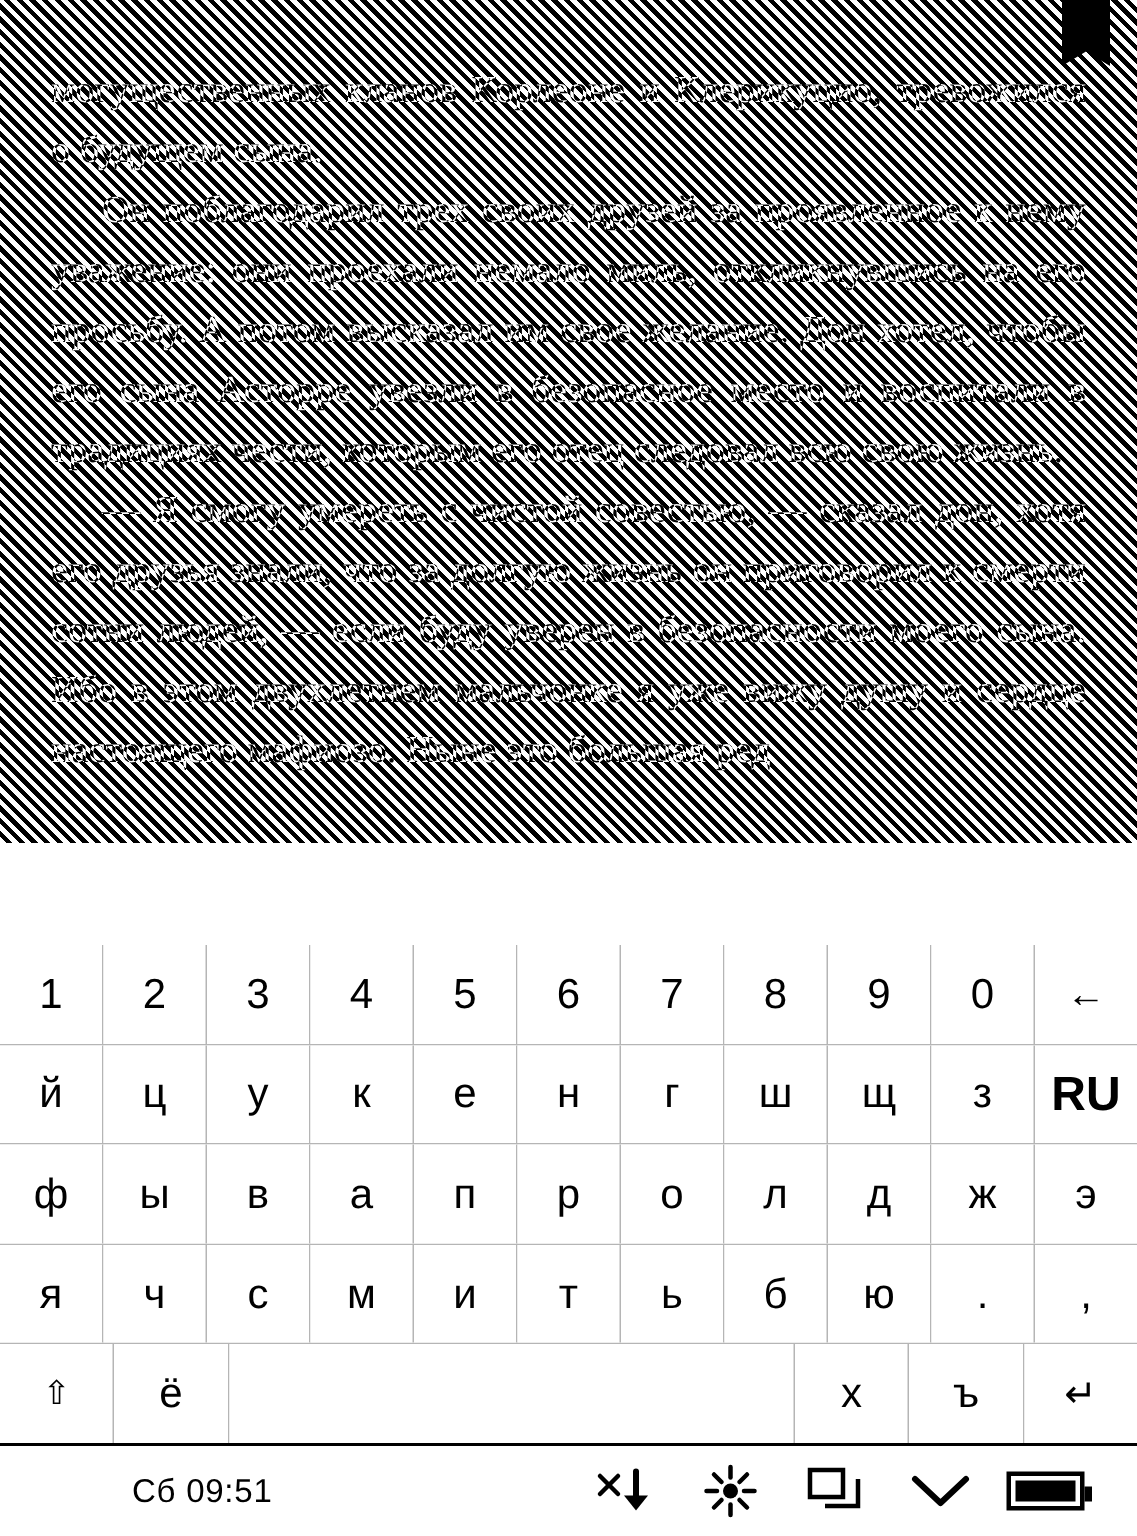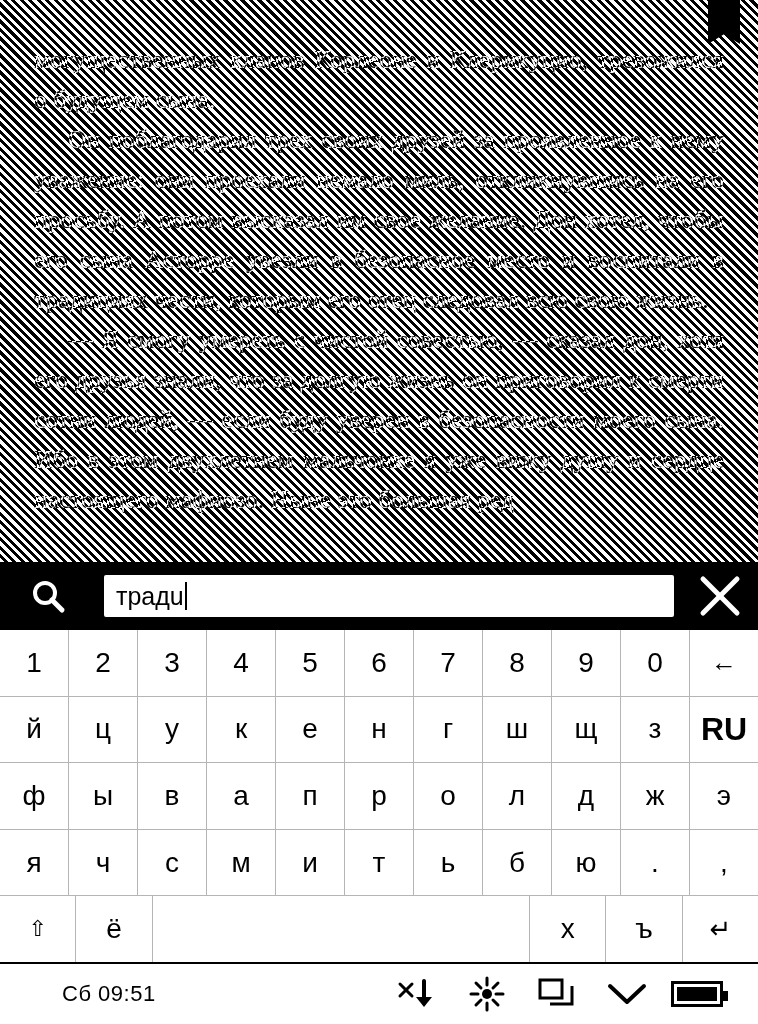--- a/index.html
+++ b/index.html
@@ -118,21 +118,21 @@
   
   .statusbar {
     position: absolute; top: 962px; left: 0; width: 758px; height: 62px;
     background: #fff;
     border-top: 2px solid #000;
     display: flex; align-items: center;
     font-family: "Liberation Sans", sans-serif;
     font-size: 22px;
     color: #000;
   }
-  .status-clock { padding-left: 62px; letter-spacing: 0.5px; }
+  .status-clock { padding-left: 88px; letter-spacing: 0.5px; }
   .status-spacer { flex: 1 1 auto; }
   .status-icon {
     width: 70px; height: 62px;
     display: flex; align-items: center; justify-content: center;
   }
   .status-icon.last { margin-right: 26px; }
   .battery {
     width: 52px; height: 26px;
     border: 3px solid #000;
     position: relative;
@@ -153,38 +153,20 @@
   <div class="reader">
     <div class="reader-text">
       <p>могущественных кланов Корлеоне и Клерикуцио, тревожился о будущем сына.</p>
       <p class="indent">Он поблагодарил трех своих друзей за проявленное к нему уважение: они проехали немало миль, откликнувшись на его просьбу. А потом высказал им свое желание. Дон хотел, чтобы его сына Асторре увезли в безопасное место и воспитали в традициях чести, которым его отец следовал всю свою жизнь.</p>
       <p class="indent">— Я смогу умереть с чистой совестью, — сказал дон, хотя его друзья знали, что за долгую жизнь он приговорил к смерти сотни людей, — если буду уверен в безопасности моего сына. Ибо в этом двухлетнем мальчонке я уже вижу душу и сердце настоящего мафиозо. Ныне это большая ред</p>
     </div>
     <div class="reader-hatch"></div>
     <div class="bookmark"></div>
   </div>
 
-  <div class="searchbar">
-    <div class="search-icon-wrap">
-      <svg class="search-icon" width="40" height="40" viewBox="0 0 40 40" aria-hidden="true">
-        <circle cx="17" cy="17" r="10" fill="none" stroke="#ffffff" stroke-width="4"></circle>
-        <line x1="24" y1="24" x2="34" y2="34" stroke="#ffffff" stroke-width="5" stroke-linecap="round"></line>
-      </svg>
-    </div>
-    <div class="search-input">
-      <span>традu</span>
-        <span class="caret"></span>
-    </div>
-    <div class="close-btn">
-      <svg width="50" height="50" viewBox="0 0 50 50" aria-hidden="true">
-        <line x1="8" y1="8" x2="42" y2="42" stroke="#ffffff" stroke-width="5" stroke-linecap="round"></line>
-        <line x1="42" y1="8" x2="8" y2="42" stroke="#ffffff" stroke-width="5" stroke-linecap="round"></line>
-      </svg>
-    </div>
-  </div>
 
   <div class="keyboard">
 
     <div class="krow">
       <div class="key">1</div>
       <div class="key">2</div>
       <div class="key">3</div>
       <div class="key">4</div>
       <div class="key">5</div>
       <div class="key">6</div>

